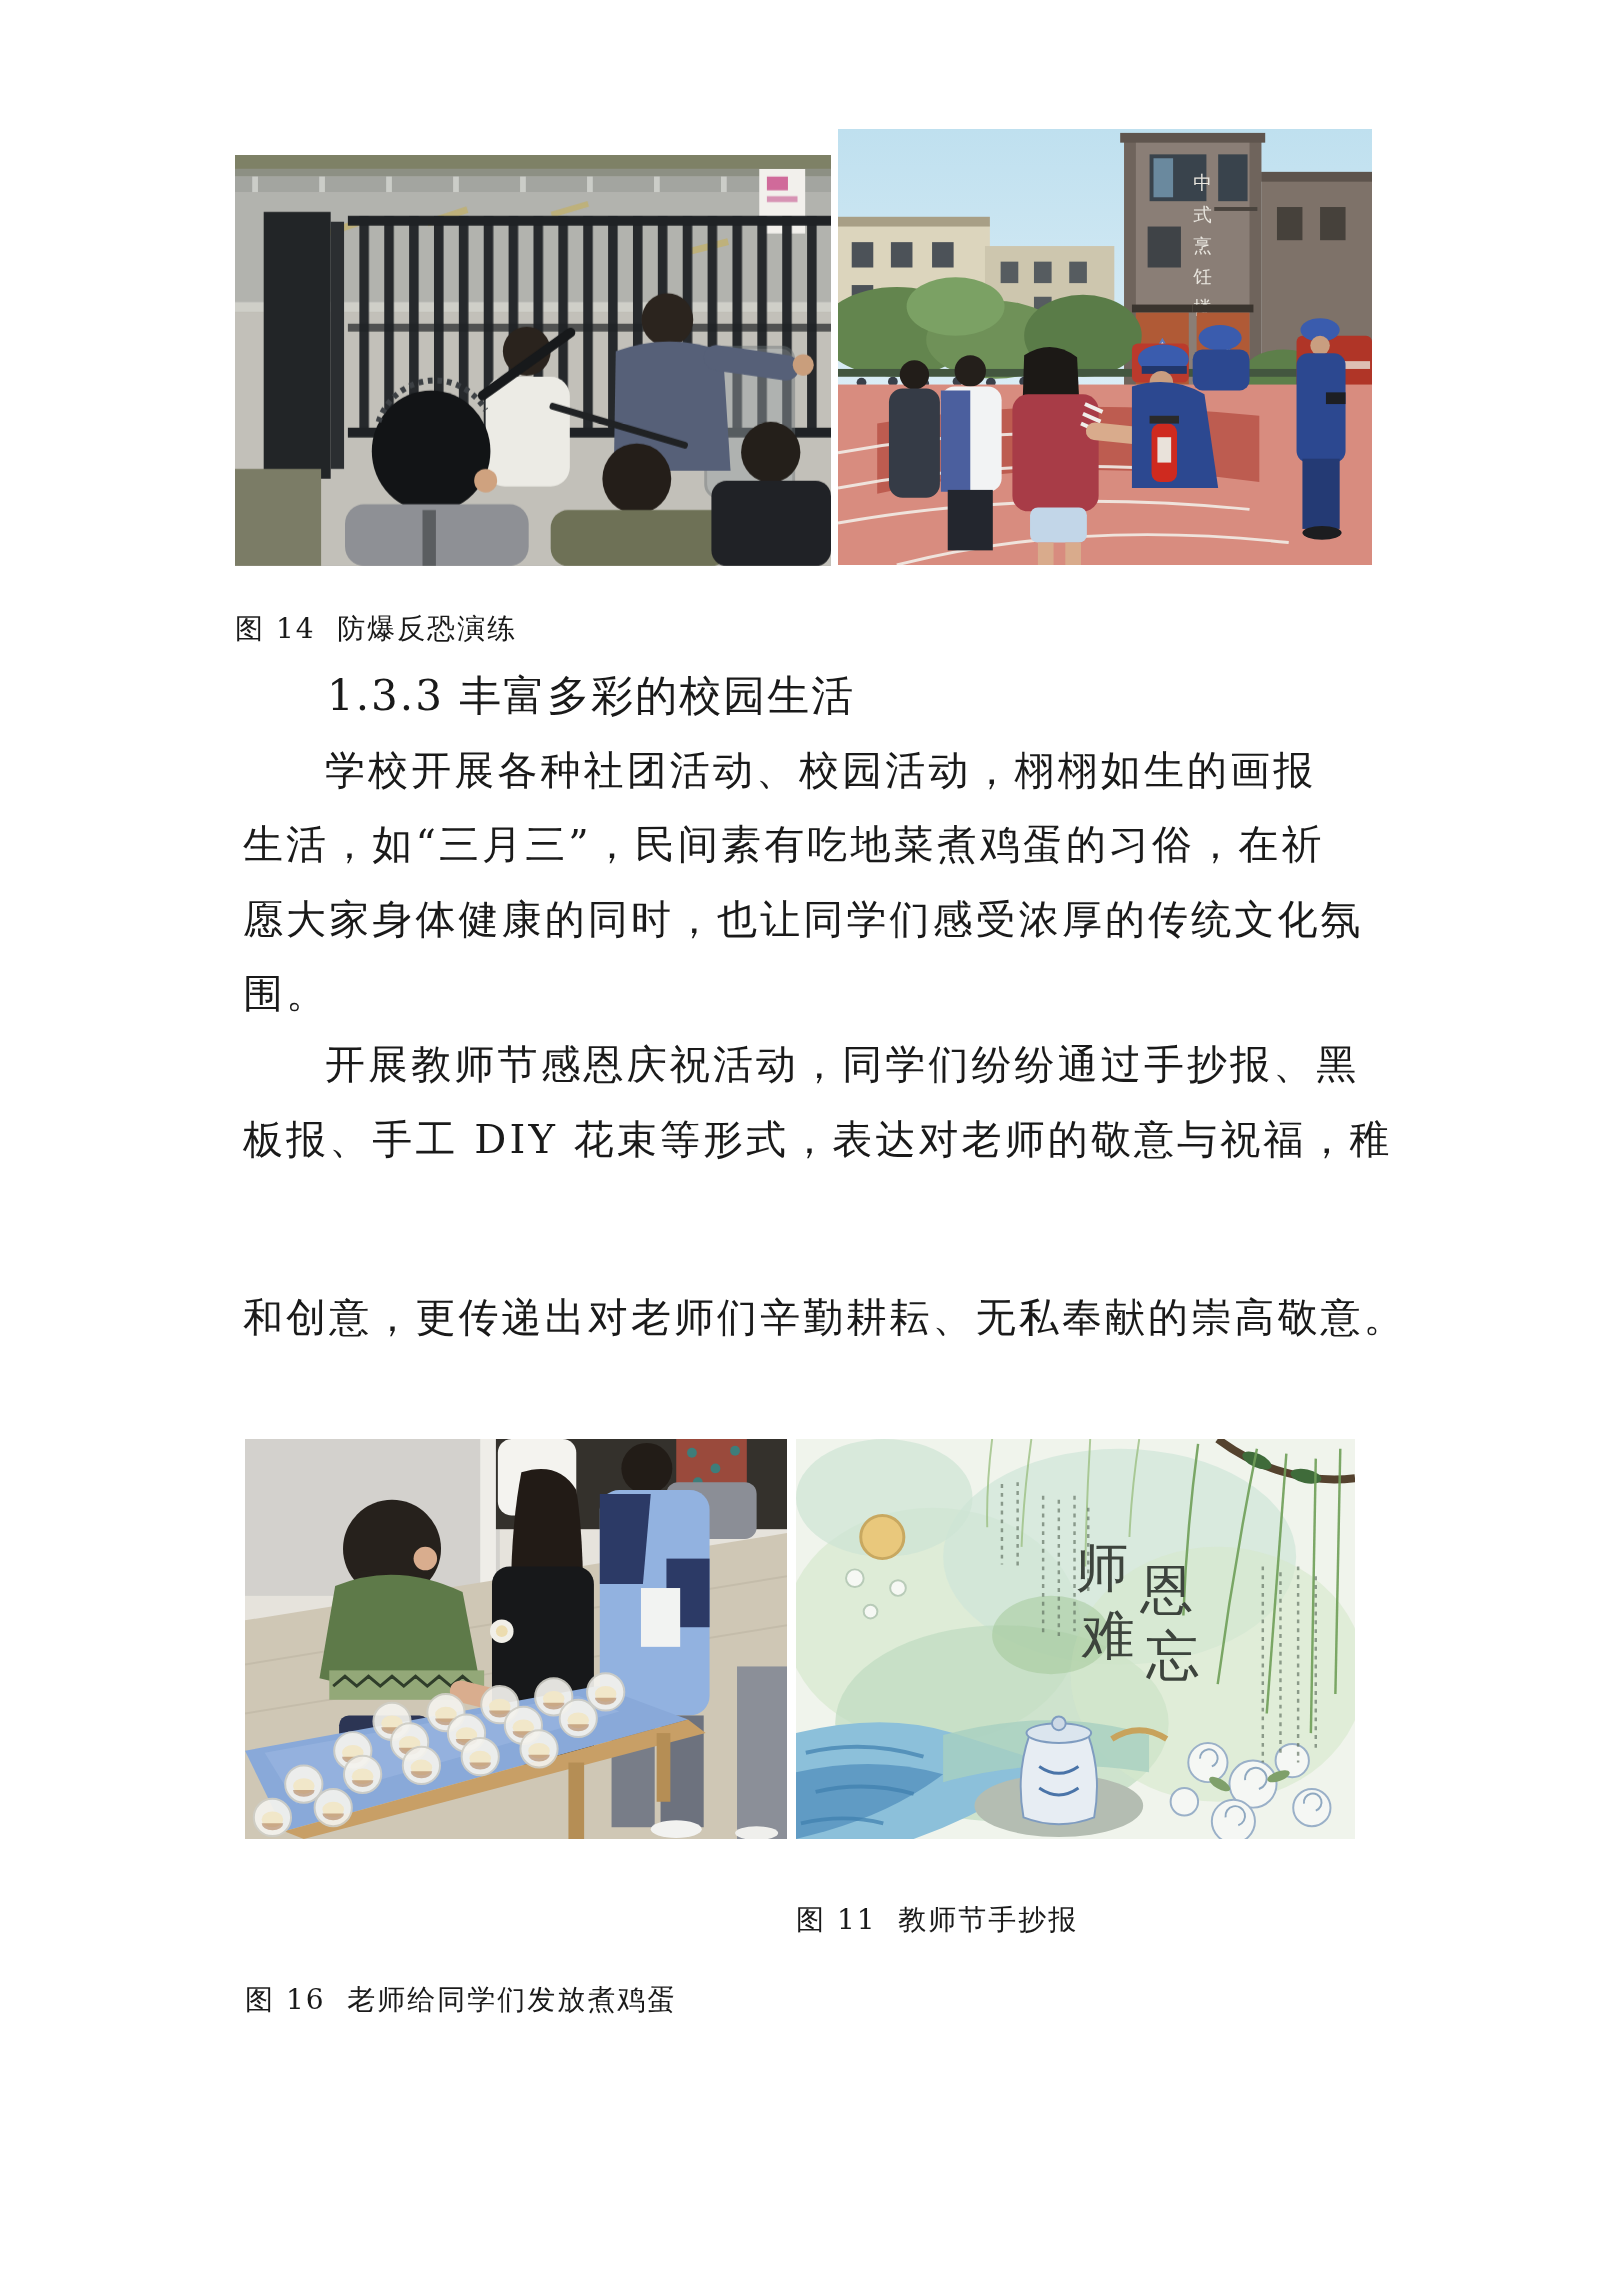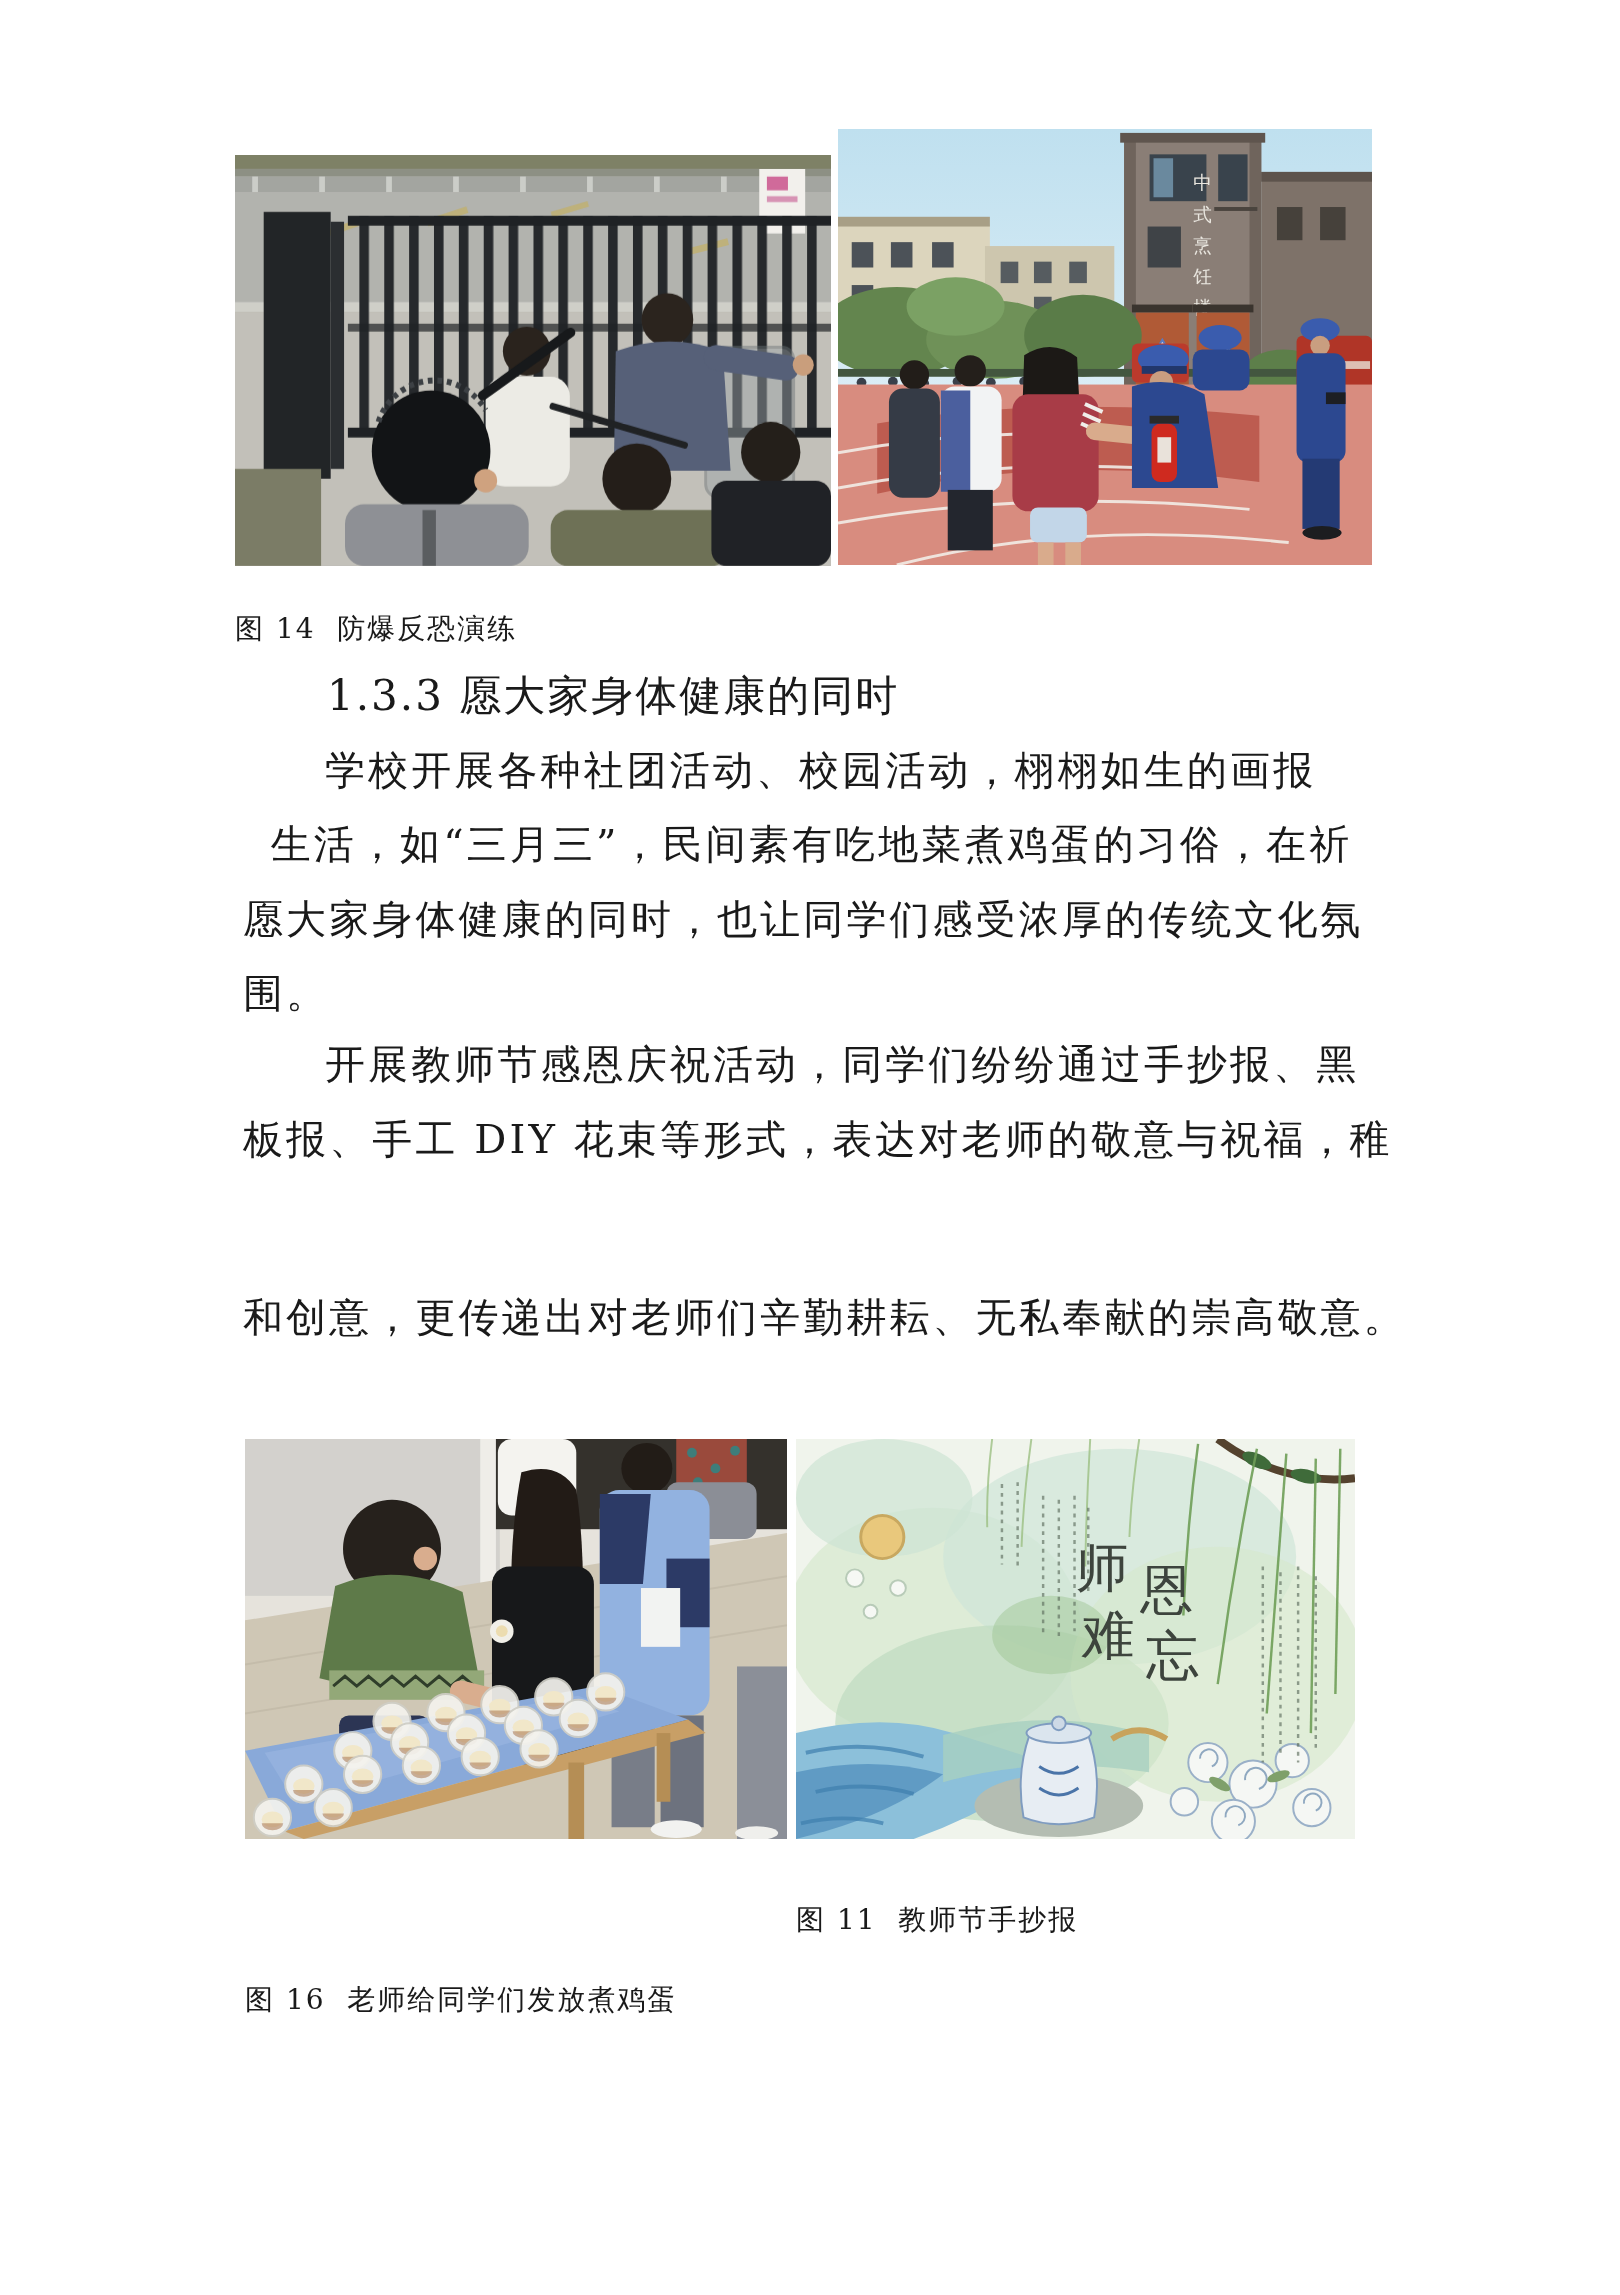--- a/index.html
+++ b/index.html
@@ -210,24 +210,24 @@
       <circle cx="492" cy="222" r="10" fill="#c99e80"></circle>
       <rect x="468" y="230" width="50" height="112" rx="12" fill="#2c4890"></rect>
       <rect x="474" y="338" width="38" height="72" fill="#243a74"></rect>
       <ellipse cx="494" cy="414" rx="20" ry="7" fill="#1c1d20"></ellipse>
       <rect x="498" y="270" width="20" height="12" fill="#1d1f24"></rect>
     </svg>
   </div>
 
   <div class="caption" style="left:235px;top:610px;width:596px;">图 14  防爆反恐演练</div>
 
-  <div class="heading" style="top:668px;">1.3.3 愿大家身体健康的同时</div>
+  <div class="heading" style="top:668px;">1.3.3 丰富多彩的校园生活</div>
 
   <div class="bodyline indent" style="top:741px;">学校开展各种社团活动、校园活动，栩栩如生的画报</div>
-  <div class="bodyline" style="top:815px;text-align:center;">生活，如“三月三”，民间素有吃地菜煮鸡蛋的习俗，在祈</div>
+  <div class="bodyline" style="top:815px;">生活，如“三月三”，民间素有吃地菜煮鸡蛋的习俗，在祈</div>
   <div class="bodyline" style="top:890px;">愿大家身体健康的同时，也让同学们感受浓厚的传统文化氛</div>
   <div class="bodyline" style="top:964px;">围。</div>
 
   <div class="bodyline indent" style="top:1035px;">开展教师节感恩庆祝活动，同学们纷纷通过手抄报、黑</div>
   <div class="bodyline" style="top:1110px;">板报、手工 DIY 花束等形式，表达对老师的敬意与祝福，稚</div>
   <div class="bodyline" style="top:1288px;">和创意，更传递出对老师们辛勤耕耘、无私奉献的崇高敬意。</div>
 
   <div class="photo" style="left:245px;top:1439px;width:542px;height:400px;">
     <svg viewBox="0 0 553 408" preserveAspectRatio="none">
       <defs>

